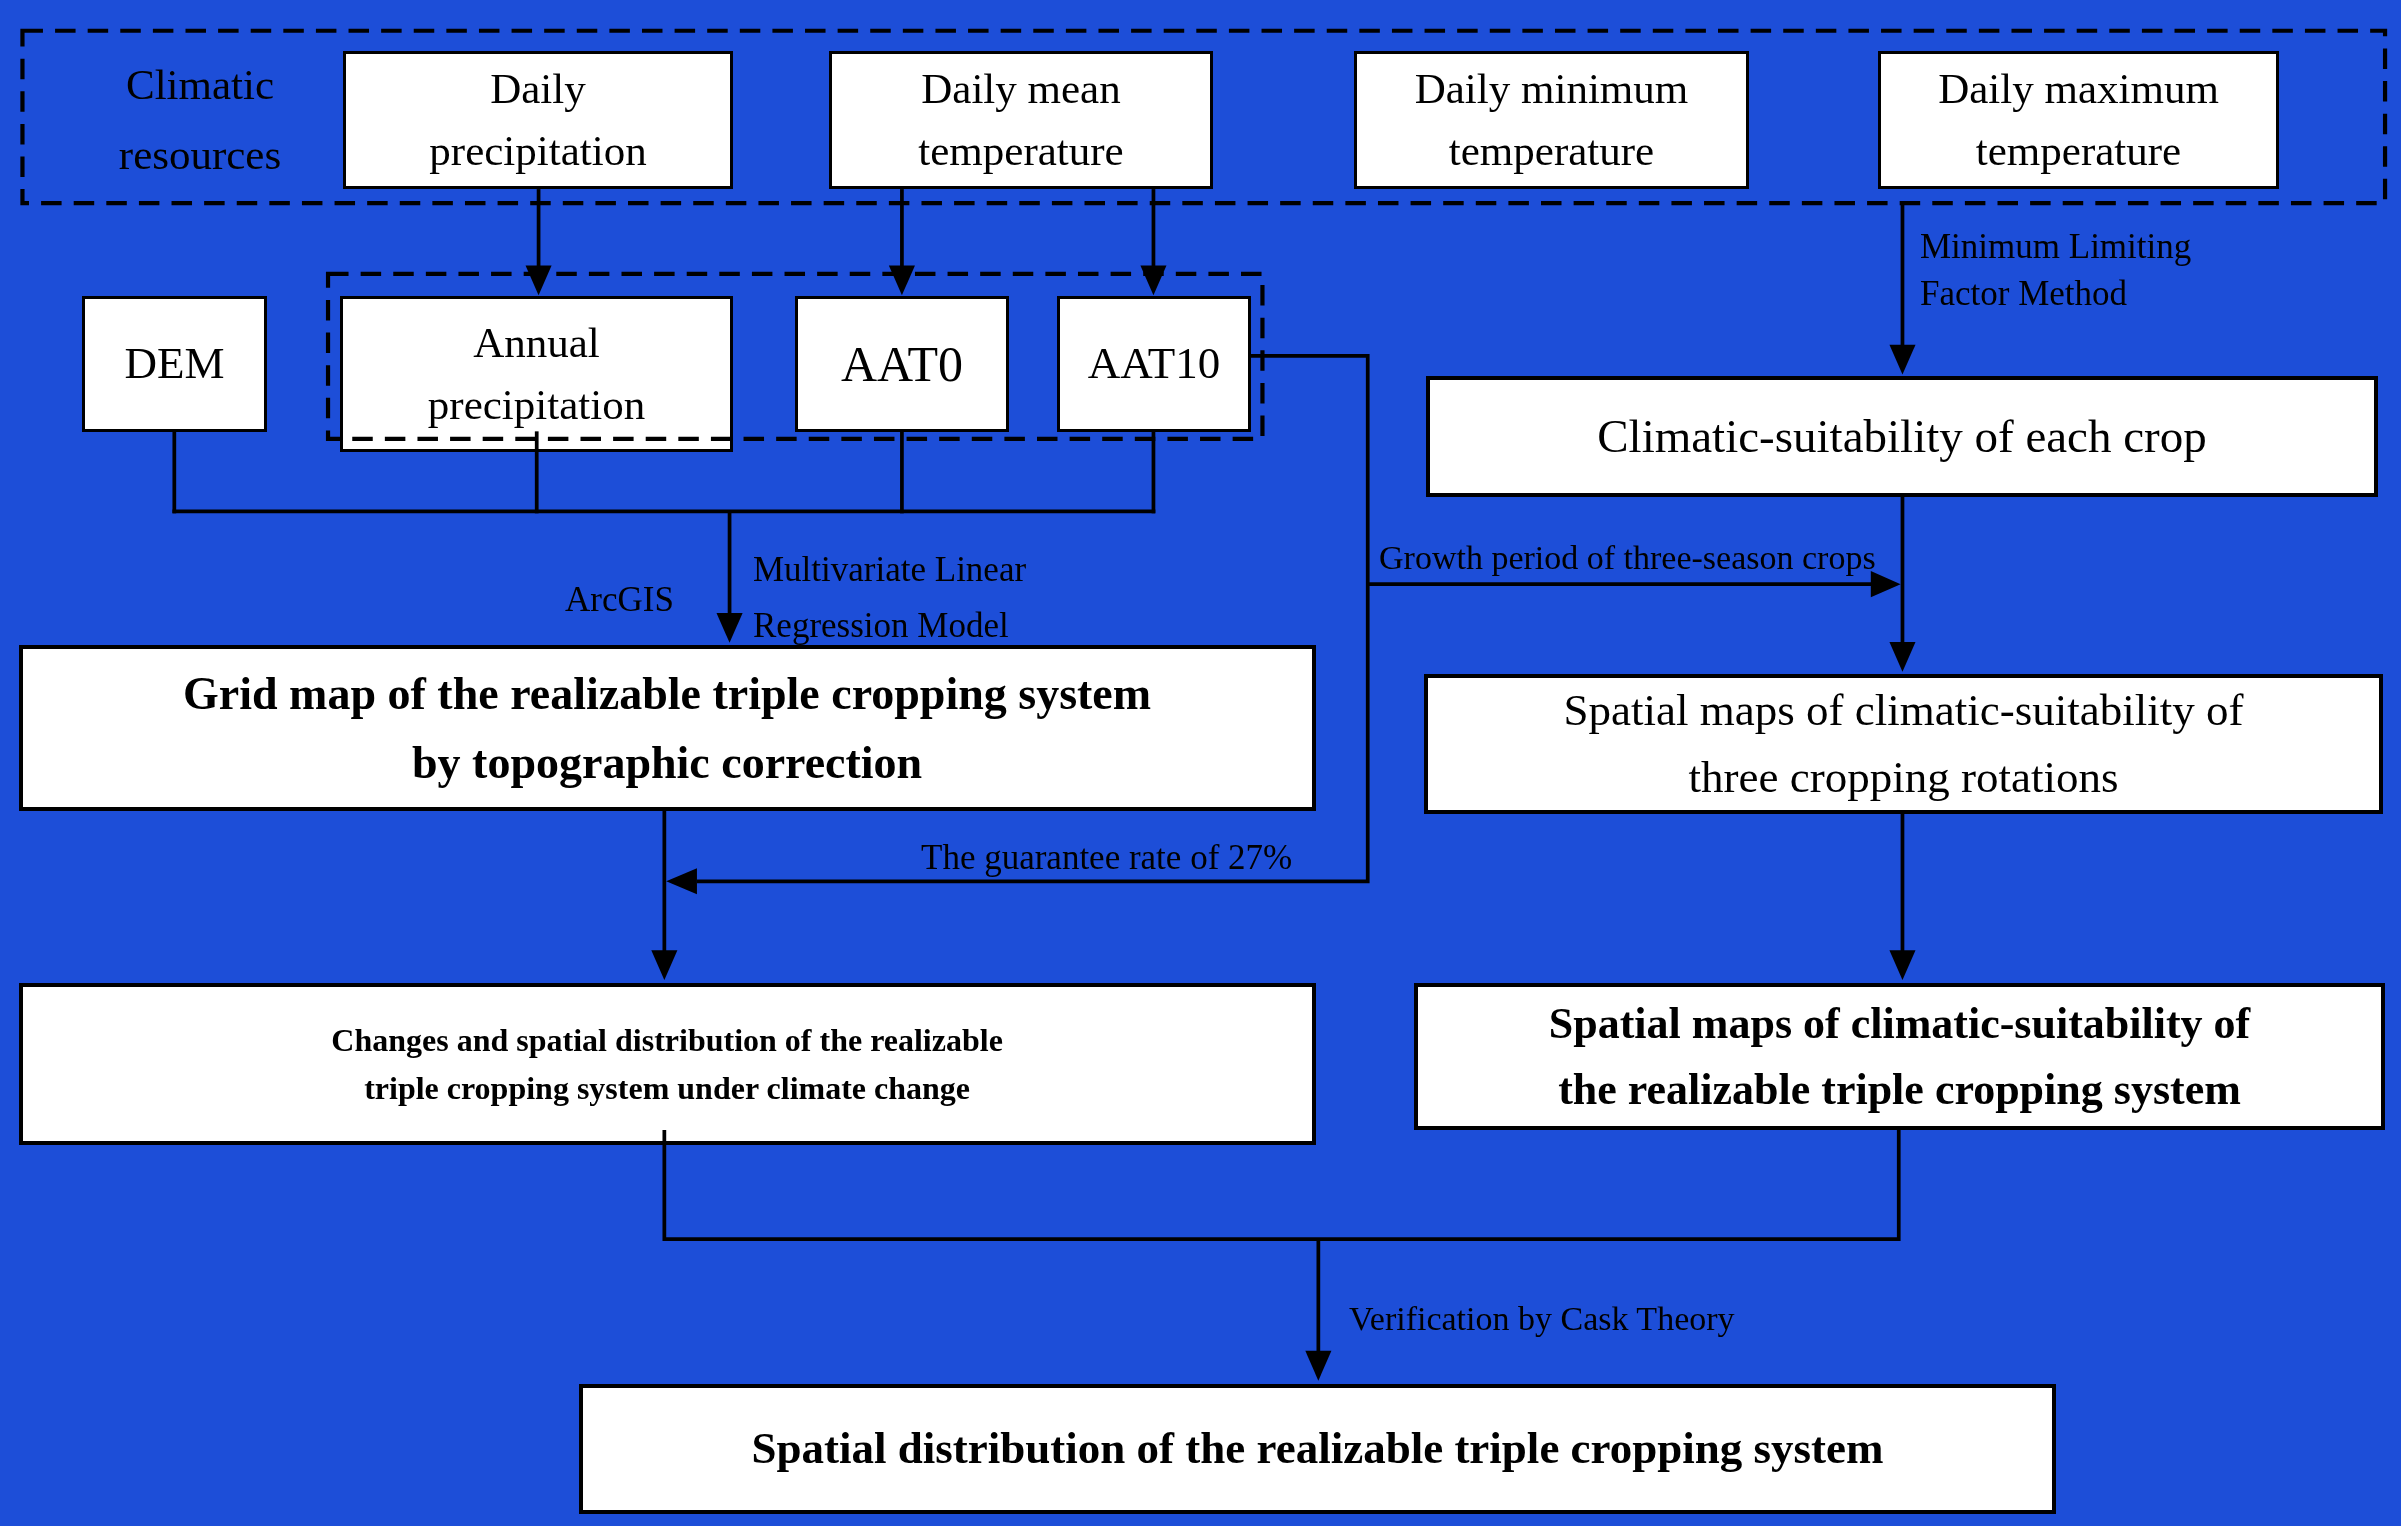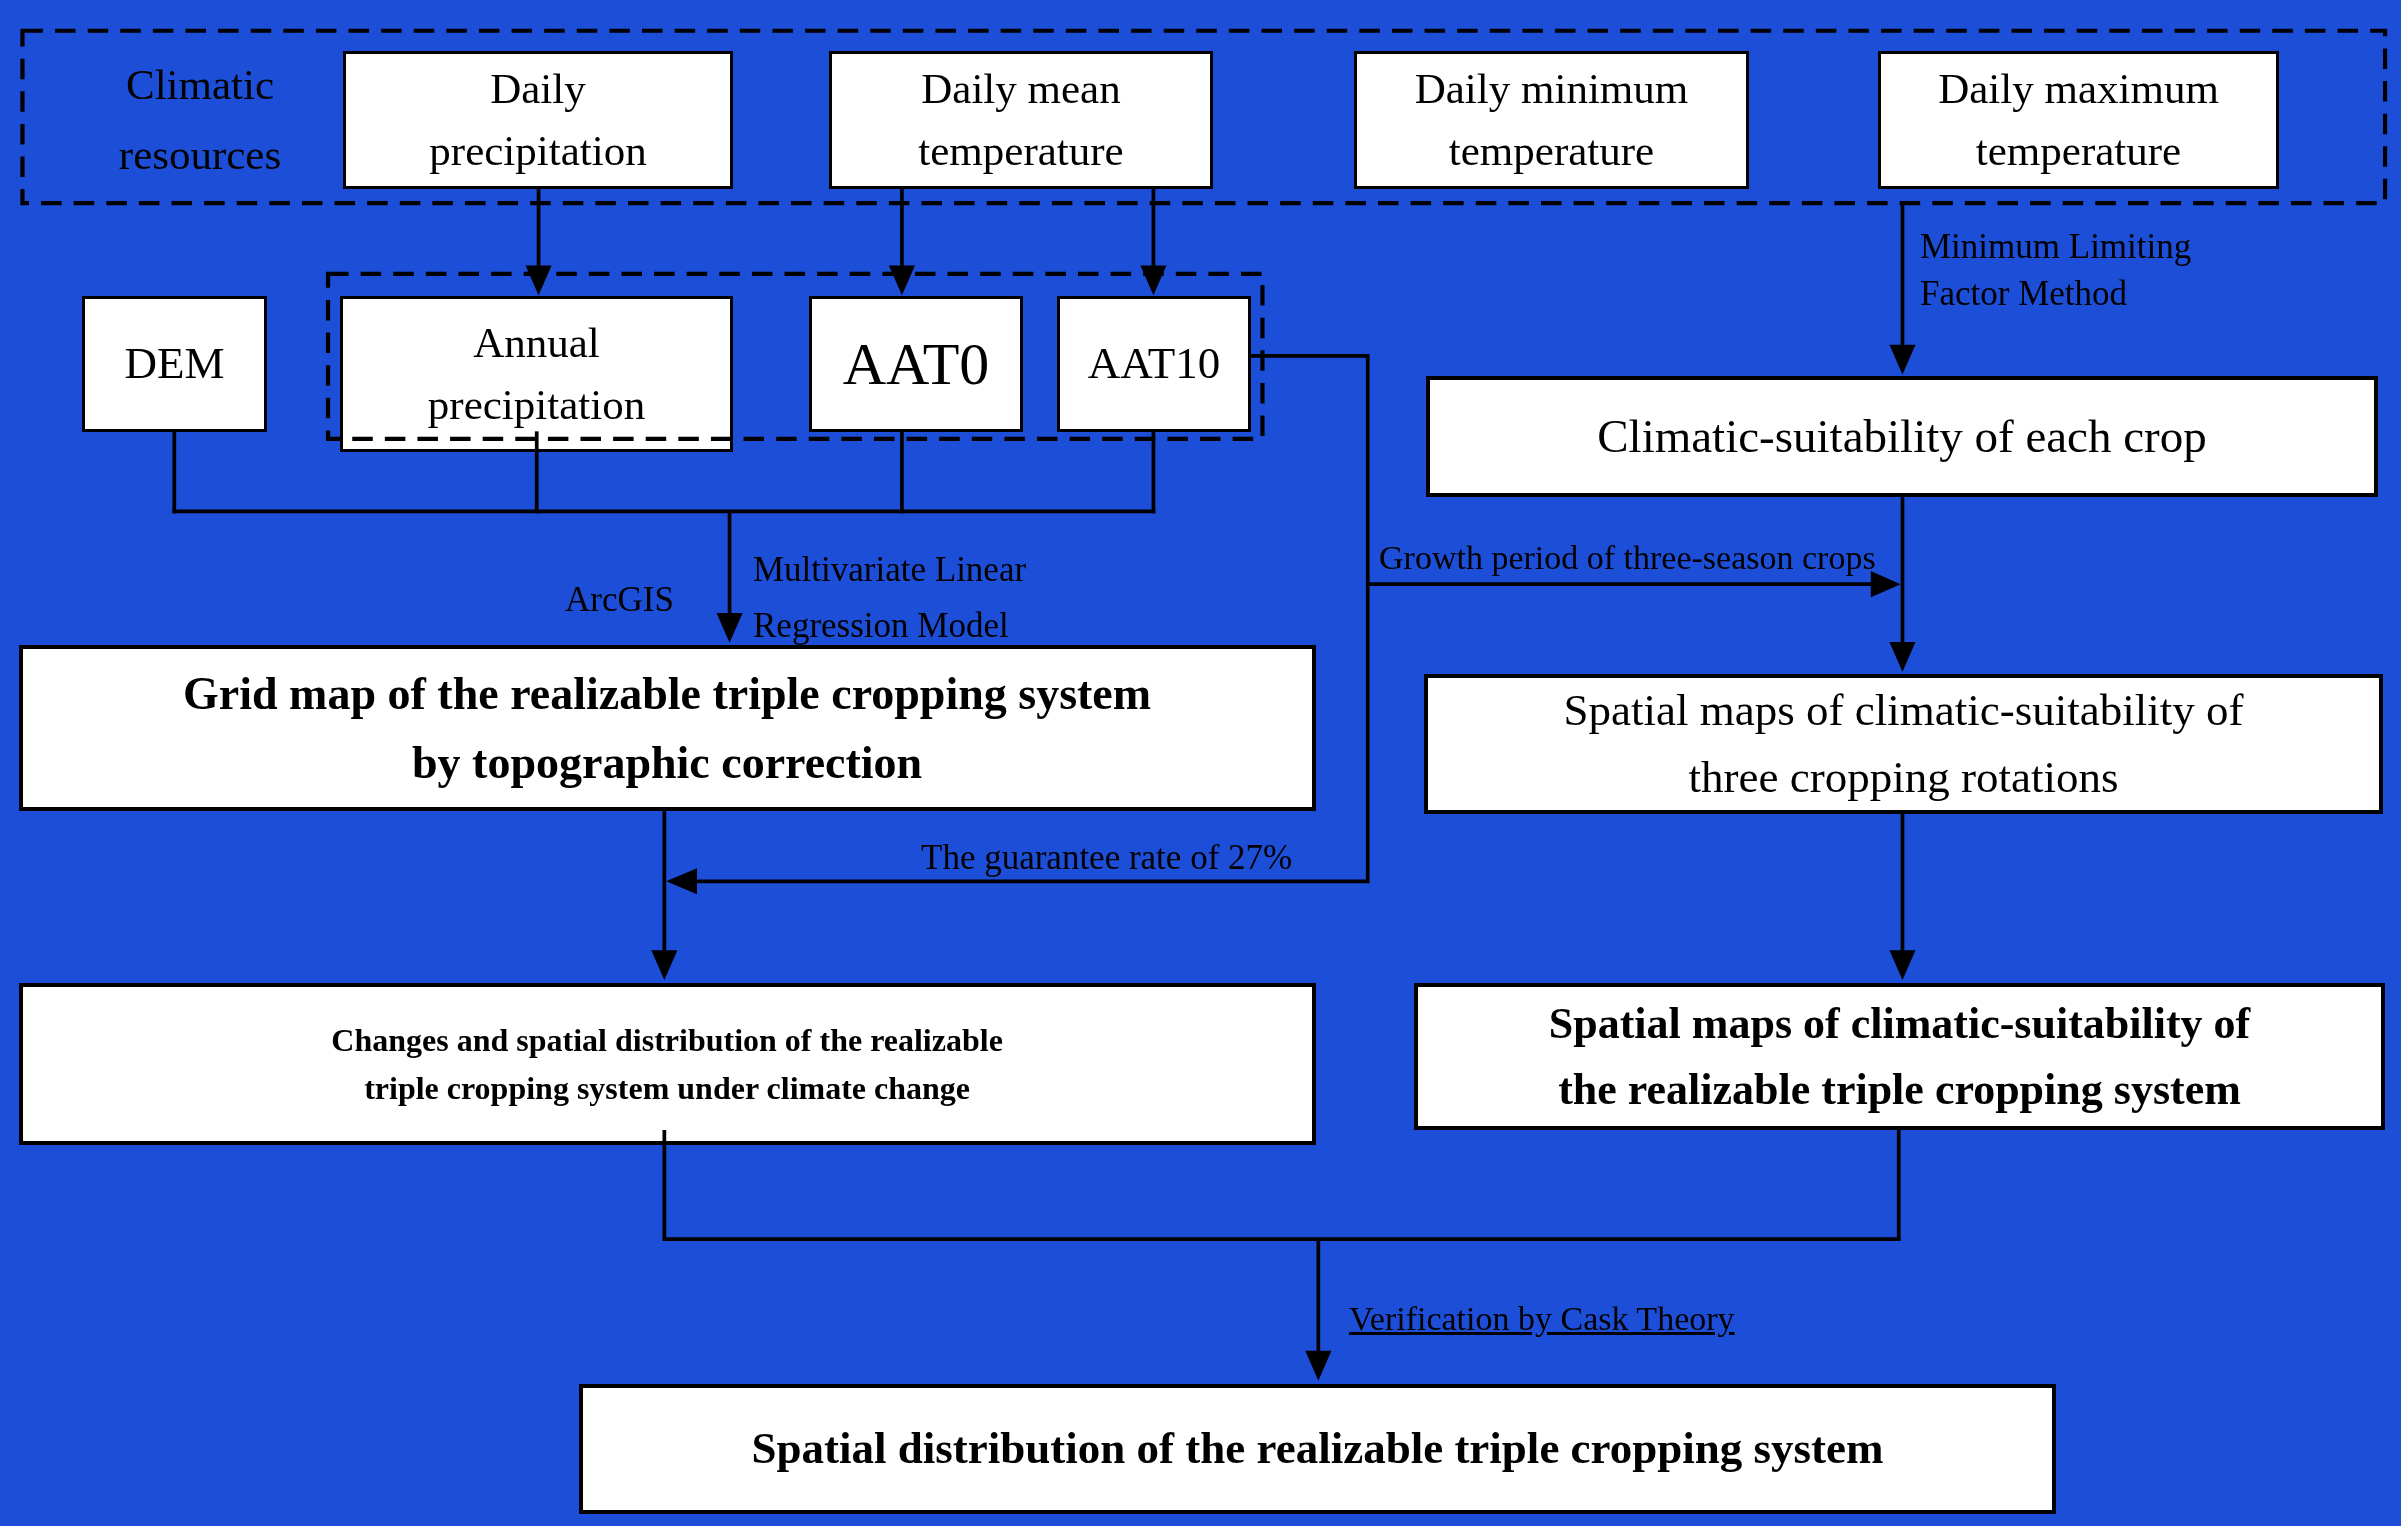--- a/index.html
+++ b/index.html
@@ -71,21 +71,21 @@
 temperature</div>
 
   <div class="box" style="left:1878px; top:51px; width:401px; height:138px; font-size:43px;">Daily maximum
 temperature</div>
 
   <div class="box" style="left:82px; top:296px; width:185px; height:136px; font-size:45px;">DEM</div>
 
   <div class="box" style="left:340px; top:296px; width:393px; height:156px; font-size:43px;">Annual
 precipitation</div>
 
-  <div class="box" style="left:795px; top:296px; width:214px; height:136px; font-size:60px;margin-left:14px;">AAT0</div>
+  <div class="box" style="left:795px; top:296px; width:214px; height:136px; font-size:50px;">AAT0</div>
 
   <div class="box" style="left:1057px; top:296px; width:194px; height:136px; font-size:45px;">AAT10</div>
 
   <div class="box big" style="left:1426px; top:376px; width:952px; height:121px; font-size:47px;">Climatic-suitability of each crop</div>
 
   <div class="box big" style="left:1424px; top:674px; width:959px; height:140px; font-size:45px;">Spatial maps of climatic-suitability of
 three cropping rotations</div>
 
   <div class="box big bold" style="left:1414px; top:983px; width:971px; height:147px; font-size:44px;">Spatial maps of climatic-suitability of
 the realizable triple cropping system</div>
@@ -103,21 +103,21 @@
 
   <div class="lbl" style="left:565px; top:572px; font-size:35px;">ArcGIS</div>
 
   <div class="lbl" style="left:753px; top:542px; font-size:35px; line-height:1.6;">Multivariate Linear
 Regression Model</div>
 
   <div class="lbl" style="left:1379px; top:531px; font-size:34px;">Growth period of three-season crops</div>
 
   <div class="lbl" style="left:921px; top:830px; font-size:35px;">The guarantee rate of 27%</div>
 
-  <div class="lbl" style="left:1349px; top:1292px; font-size:34px;text-decoration:underline;">Verification by Cask Theory</div>
+  <div class="lbl" style="left:1349px; top:1292px; font-size:34px;">Verification by Cask Theory</div>
 
   <svg id="connectors" width="2401" height="1526" viewBox="0 0 2577 1638">
 
     <g>
       <rect class="dashedrect" x="24" y="33" width="2536" height="185"></rect>
     </g>
     <g>
       <rect class="dashedrect" x="352" y="294" width="1003" height="177"></rect>
     </g>
 

